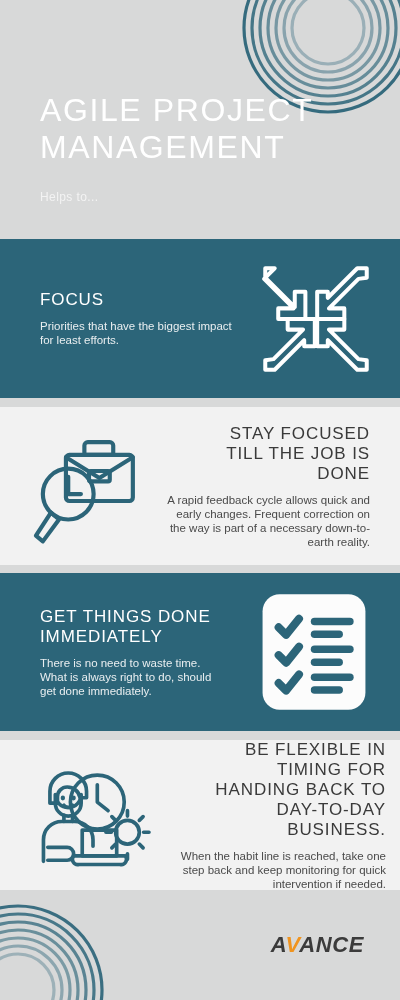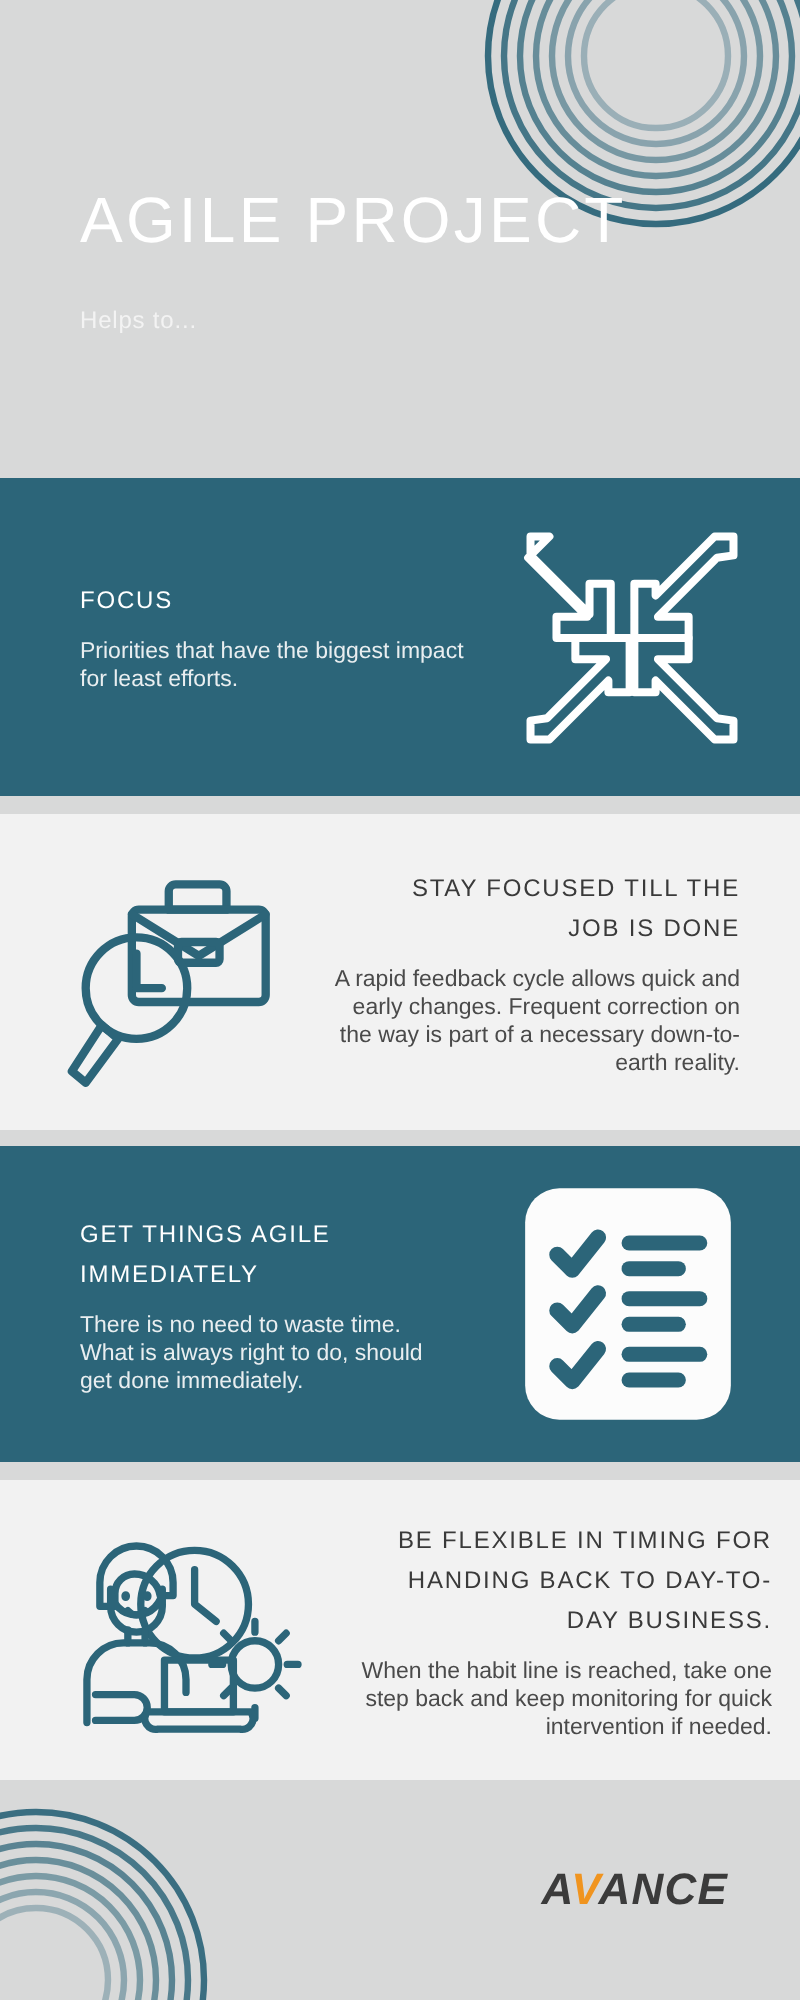--- a/index.html
+++ b/index.html
@@ -34,21 +34,21 @@
   .gap { position:absolute; left:0; width:400px; background:#d8d9d9; }
 
   .band-inner { display:flex; align-items:center; width:100%; }
   .band-inner.icon-right { flex-direction:row; }
   .band-inner.icon-left  { flex-direction:row; }
 
   .text-col { flex:1 1 auto; }
   .icon-col { flex:0 0 auto; display:flex; align-items:center; justify-content:center; }
 
   .sec-head {
-    font-size:12px; font-weight:400; letter-spacing:0.9px;
+    font-size:17px; font-weight:400; letter-spacing:0.9px;
     line-height:20px;
   }
   .sec-body {
     font-size:11.5px; font-weight:400; line-height:14px; margin-top:9px;
   }
   .dark .sec-head { color:#ffffff; }
   .dark .sec-body { color:#e9eef0; }
   .light .sec-head { color:#3a3a3a;margin-left:40px; }
   .light .sec-body { color:#4a4a4a; }
   .align-left  { text-align:left; }
@@ -79,20 +79,21 @@
         <circle cx="90" cy="90" r="76" stroke="#2c6579" stroke-width="3.2" opacity="0.86"></circle>
         <circle cx="90" cy="90" r="68" stroke="#2c6579" stroke-width="3.2" opacity="0.76"></circle>
         <circle cx="90" cy="90" r="60" stroke="#2c6579" stroke-width="3.2" opacity="0.66"></circle>
         <circle cx="90" cy="90" r="52" stroke="#2c6579" stroke-width="3.2" opacity="0.56"></circle>
         <circle cx="90" cy="90" r="44" stroke="#2c6579" stroke-width="3.2" opacity="0.46"></circle>
         <circle cx="90" cy="90" r="36" stroke="#2c6579" stroke-width="3.2" opacity="0.36"></circle>
       </g>
     </svg>
     <div class="title-wrap">
       <div class="title-line">AGILE PROJECT</div>
+      <div class="title-line">MANAGEMENT</div>
       <div class="subtitle">Helps to...</div>
     </div>
   </div>
 
   <div class="band dark" style="top:239px; height:159px;">
     <div class="band-inner icon-right" style="padding:0 22px 0 40px;">
       <div class="text-col align-left" style="padding-right:8px;">
         <div class="sec-head">FOCUS</div>
         <div class="sec-body" style="max-width:195px;">Priorities that have the biggest impact for least efforts.</div>
       </div>
@@ -140,21 +141,21 @@
         <div class="sec-head">STAY FOCUSED TILL THE JOB IS DONE</div>
         <div class="sec-body">A rapid feedback cycle allows quick and early changes. Frequent correction on the way is part of a necessary down-to-earth reality.</div>
       </div>
     </div>
   </div>
   <div class="gap" style="top:565px; height:8px;"></div>
 
   <div class="band dark" style="top:573px; height:158px;">
     <div class="band-inner icon-right" style="padding:0 30px 0 40px;">
       <div class="text-col align-left" style="padding-right:10px;">
-        <div class="sec-head" style="max-width:180px;">GET THINGS AGILE IMMEDIATELY</div>
+        <div class="sec-head" style="max-width:180px;">GET THINGS DONE IMMEDIATELY</div>
         <div class="sec-body" style="max-width:180px;">There is no need to waste time. What is always right to do, should get done immediately.</div>
       </div>
       <div class="icon-col" style="width:112px;">
         <svg width="108" height="120" viewBox="0 0 100 112">
           <rect x="2" y="2" width="96" height="108" rx="16" fill="#fcfcfc"></rect>
           <g stroke="#2c6579" fill="none" stroke-linecap="round" stroke-linejoin="round">
 
             <path d="M17 33 L24 40 L36 25" stroke-width="7.5"></path>
 
             <path d="M17 59 L24 66 L36 51" stroke-width="7.5"></path>

